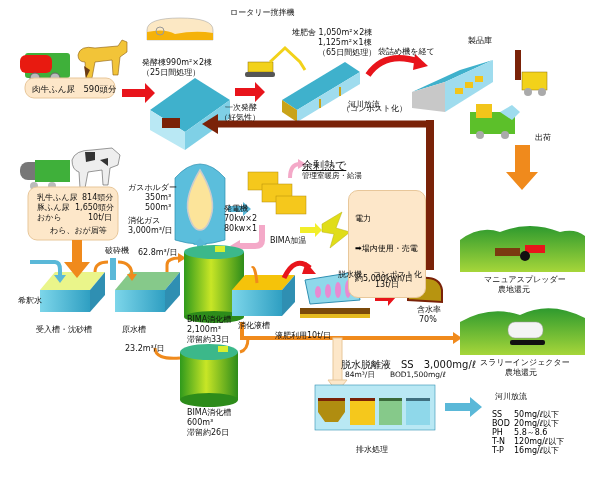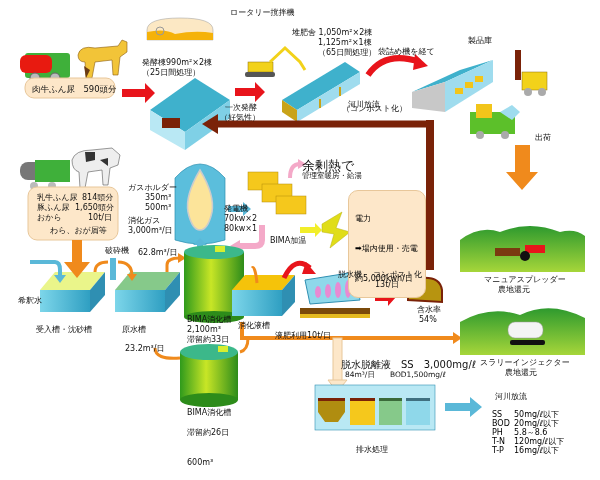--- a/index.html
+++ b/index.html
@@ -250,50 +250,50 @@
 
 <div class="t" style="left:128px;top:183px;">ガスホルダー</div>
 <div class="t" style="left:145px;top:193px;">350m³</div>
 <div class="t" style="left:145px;top:203px;">500m³</div>
 <div class="t" style="left:128px;top:216px;">消化ガス</div>
 <div class="t" style="left:128px;top:226px;">3,000m³/日</div>
 
 <div class="t" style="left:224px;top:204px;">発電機</div>
 <div class="t" style="left:224px;top:214px;">70kw×2</div>
 <div class="t" style="left:224px;top:224px;">80kw×1</div>
-<div class="t" style="left:302px;top:161px;font-size:13px;">余剰熱で</div>
+<div class="t" style="left:302px;top:161px;font-size:11px;text-decoration:underline;">余剰熱で</div>
 <div class="t" style="left:302px;top:171px;font-size:7.5px;">管理室暖房・給湯</div>
 <div class="t" style="left:270px;top:236px;">BIMA加温</div>
 
 <div class="note" style="left:348px;top:190px;width:64px;">
   <div>電力</div>
   <div>➡場内使用・売電</div>
   <div>約5,000kwh/日</div>
 </div>
 
 <div class="t" style="left:18px;top:256px;margin-top:40px;">希釈水</div>
 <div class="t" style="left:105px;top:246px;">破砕機</div>
 <div class="t" style="left:138px;top:248px;">62.8m³/日</div>
 <div class="t" style="left:125px;top:344px;">23.2m³/日</div>
 <div class="t" style="left:36px;top:325px;">受入槽・沈砂槽</div>
 <div class="t" style="left:122px;top:325px;">原水槽</div>
 
 <div class="t" style="left:187px;top:315px;">BIMA消化槽</div>
 <div class="t" style="left:187px;top:325px;">2,100m³</div>
 <div class="t" style="left:187px;top:335px;">滞留約33日</div>
 <div class="t" style="left:187px;top:408px;">BIMA消化槽</div>
-<div class="t" style="left:187px;top:418px;margin-top:40px;">600m³</div>
+<div class="t" style="left:187px;top:418px;">600m³</div>
 <div class="t" style="left:187px;top:428px;">滞留約26日</div>
 
 <div class="t" style="left:238px;top:321px;">消化液槽</div>
 <div class="t" style="left:338px;top:270px;">脱水機</div>
 <div class="t" style="left:373px;top:270px;">コンポスト化</div>
 <div class="t" style="left:375px;top:280px;">13t/日</div>
 <div class="t" style="left:417px;top:305px;">含水率</div>
-<div class="t" style="left:419px;top:315px;">54%</div>
+<div class="t" style="left:419px;top:315px;">70%</div>
 <div class="t" style="left:275px;top:331px;">液肥利用10t/日</div>
 
 <div class="t" style="left:341px;top:360px;font-size:10px;">脱水脱離液　SS　3,000mg/ℓ</div>
 <div class="t" style="left:345px;top:370px;font-size:7.5px;">84m³/日　　BOD1,500mg/ℓ</div>
 <div class="t" style="left:356px;top:445px;text-align:center;">排水処理</div>
 
 <div class="t" style="left:484px;top:275px;">マニュアスプレッダー</div>
 <div class="t" style="left:498px;top:285px;">農地還元</div>
 <div class="t" style="left:480px;top:358px;">スラリーインジェクター</div>
 <div class="t" style="left:505px;top:368px;">農地還元</div>

